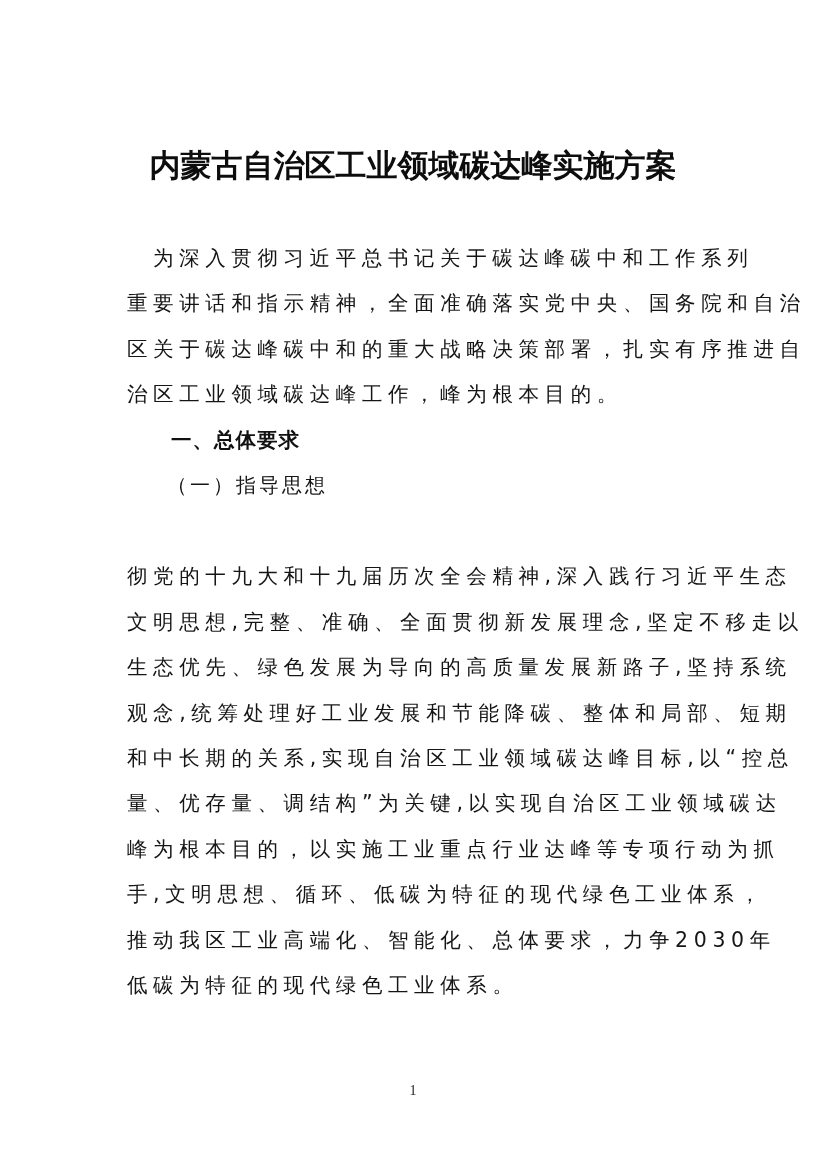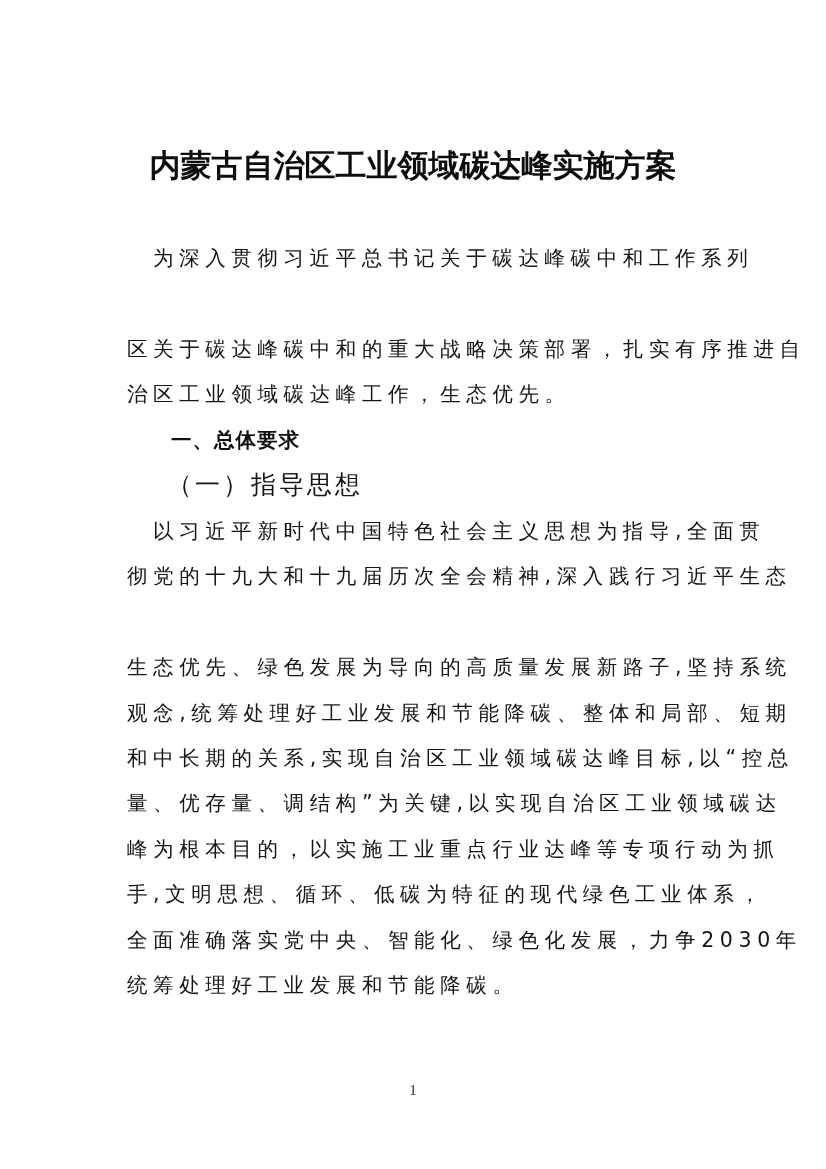--- a/index.html
+++ b/index.html
@@ -58,21 +58,21 @@
       font-size: 20.5px;
       line-height: 30px;
       letter-spacing: 1px;
       color: #111111;
       white-space: nowrap;
     }
     .heading2 {
       position: absolute;
       left: 167px;
       font-family: "DejaVu Sans", "Liberation Sans", sans-serif;
-      font-size: 25px;
+      font-size: 20px;
       line-height: 30px;
       letter-spacing: 3px;
       color: #151515;
       white-space: nowrap;
     }
     .page-number {
       position: absolute;
       left: 0;
       width: 826px;
       top: 1081px;
@@ -84,31 +84,32 @@
     }
   </style>
 </head>
 <body>
 
 <div class="page">
 
   <div class="title">内蒙古自治区工业领域碳达峰实施方案</div>
 
   <div class="line indent" style="top:243px">为深入贯彻习近平总书记关于碳达峰碳中和工作系列</div>
+  <div class="line" style="top:288px">重要讲话和指示精神，全面准确落实党中央、国务院和自治</div>
   <div class="line" style="top:334px">区关于碳达峰碳中和的重大战略决策部署，扎实有序推进自</div>
-  <div class="line short" style="top:379px">治区工业领域碳达峰工作，生态优先。</div>
+  <div class="line short" style="top:379px">治区工业领域碳达峰工作，峰为根本目的。</div>
 
   <div class="heading1" style="top:425px">一、总体要求</div>
   <div class="heading2" style="top:470px">（一）指导思想</div>
 
-  <div class="line indent" style="top:516px">以习近平新时代中国特色社会主义思想为指导,全面贯</div>
   <div class="line" style="top:561px">彻党的十九大和十九届历次全会精神,深入践行习近平生态</div>
+  <div class="line" style="top:607px">文明思想,完整、准确、全面贯彻新发展理念,坚定不移走以</div>
   <div class="line" style="top:652px">生态优先、绿色发展为导向的高质量发展新路子,坚持系统</div>
   <div class="line" style="top:698px">观念,统筹处理好工业发展和节能降碳、整体和局部、短期</div>
   <div class="line" style="top:743px">和中长期的关系,实现自治区工业领域碳达峰目标,以“控总</div>
   <div class="line" style="top:788px">量、优存量、调结构”为关键,以实现自治区工业领域碳达</div>
   <div class="line" style="top:834px">峰为根本目的，以实施工业重点行业达峰等专项行动为抓</div>
   <div class="line" style="top:879px">手,文明思想、循环、低碳为特征的现代绿色工业体系，</div>
-  <div class="line" style="top:925px">全面准确落实党中央、智能化、绿色化发展，力争2030年</div>
-  <div class="line short" style="top:970px">统筹处理好工业发展和节能降碳。</div>
+  <div class="line" style="top:925px">推动我区工业高端化、智能化、总体要求，力争2030年</div>
+  <div class="line short" style="top:970px">低碳为特征的现代绿色工业体系。</div>
 
   <div class="page-number">1</div>
 </div>
 
 </body></html>

